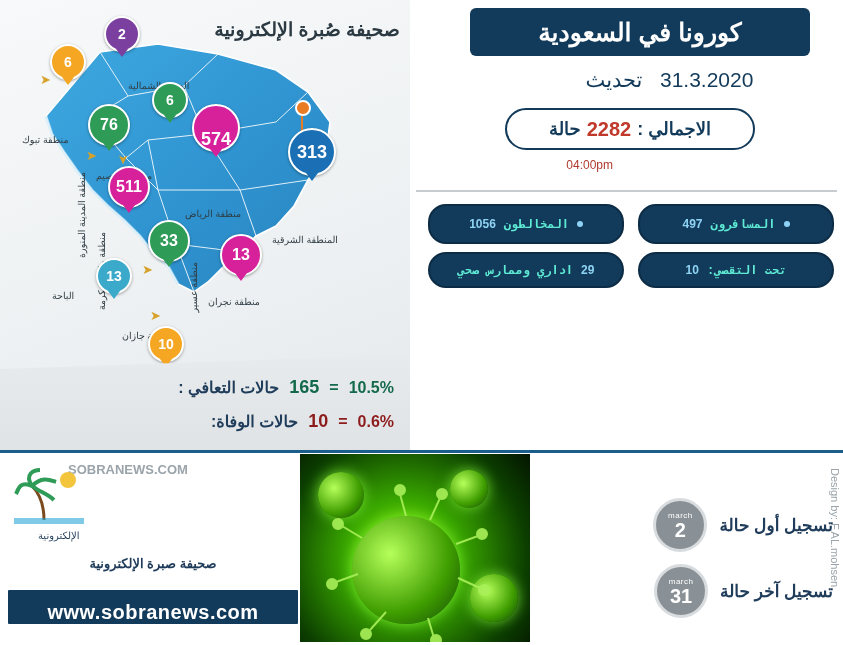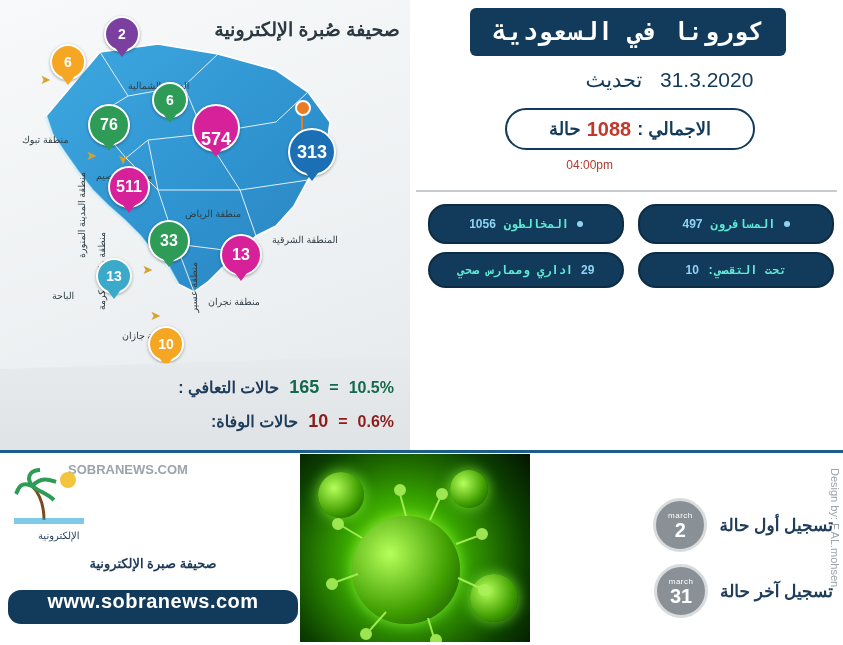--- a/index.html
+++ b/index.html
@@ -84,24 +84,24 @@
   .death .stat-num, .death .stat-pct { color: #8e1b1b; }
 
   
   #right-panel {
     position: absolute; left: 410px; top: 0;
     width: 433px; height: 450px;
     background: #ffffff;
   }
   #title-banner {
     position: absolute; left: 60px; top: 8px;
-    width: 316px; height: 48px;
+    width: 340px; height: 48px;
     background: #123a5a;
     border-radius: 6px;
-    display: flex; align-items: center; justify-content: center; font-family: Liberation Mono, monospace;
+    display: flex; align-items: center; justify-content: center;
   }
   #title-banner span {
     color: #ffffff; font-size: 25px; font-weight: bold;
   }
   #update-row {
     position: absolute; left: 0; top: 68px;
     width: 519px; text-align: center;
     font-size: 21px; font-weight: normal; color: #123a5a;
   }
   #update-row .date { color: #123a5a; }
@@ -180,22 +180,22 @@
     font-size: 13px; font-weight: bold; color: #9aa4aa; direction: ltr;
   }
   #logo-small-tag {
     position: absolute; left: 30px; top: 70px;
     font-size: 10px; color: #1f3c5a;
   }
   #site-url-bar {
     position: absolute; left: 8px; top: 140px;
     width: 290px; height: 34px;
     background: #123a5a;
-    border-radius: 13px;
-    display: flex; align-items: flex-start; justify-content: center;
+    border-radius: 1px;
+    display: flex; align-items: flex-end; justify-content: center;
   }
   #site-url-bar span {
     color: #ffffff; font-size: 20px; font-weight: bold; direction: ltr;
     letter-spacing: .5px;
   }
   
   #virus-art {
     position: absolute; left: 300px; top: 4px;
     width: 230px; height: 188px;
     background: radial-gradient(circle at 45% 55%, #8ef000 0%, #3aa800 35%, #0c3f00 75%, #031400 100%);
@@ -363,21 +363,21 @@
     </div>
 
     <div id="update-row">
       <span class="date">31.3.2020</span>
       &nbsp;
       <span>تحديث</span>
     </div>
 
     <div id="total-pill">
       <span class="lbl">الاجمالي :</span>
-      <span class="val">1088</span>
+      <span class="val">2282</span>
       <span class="unit">حالة</span>
     </div>
 
     <div id="time-text">04:00pm</div>
 
     <div id="divider-1"></div>
 
     <div class="dark-box" id="box-travelers">
       <span class="bullet"></span>
       <span class="k">المسافرون</span>

